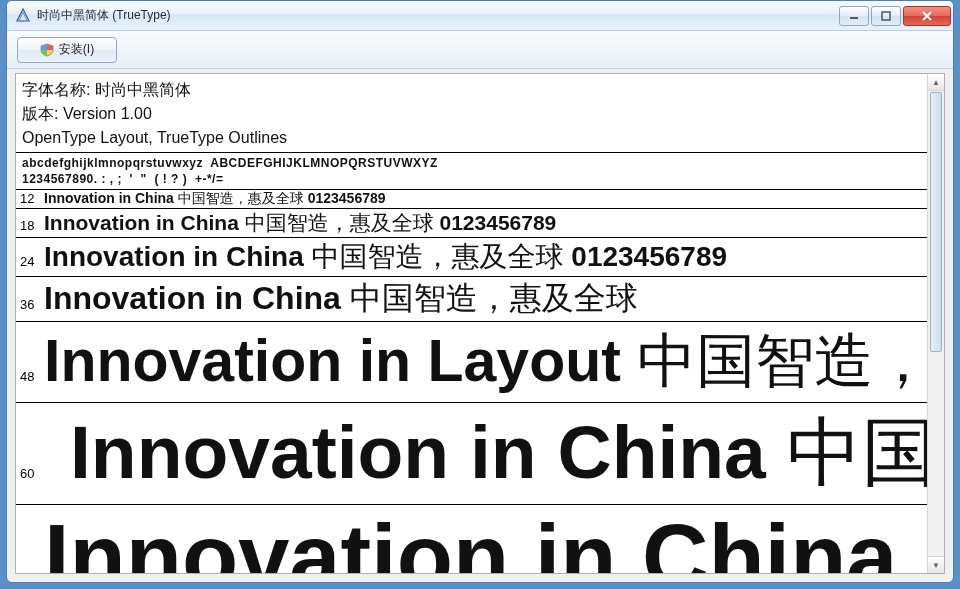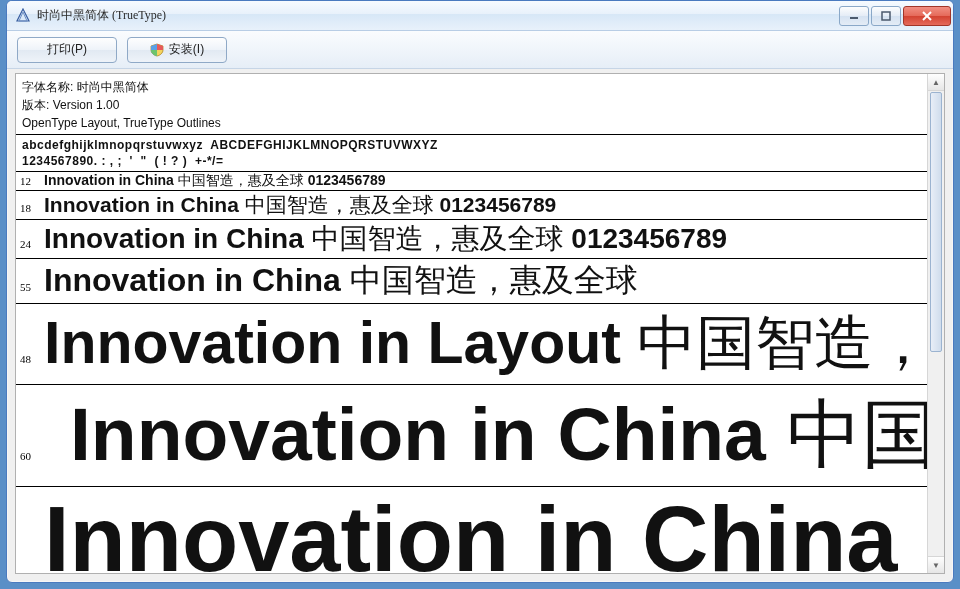--- a/index.html
+++ b/index.html
@@ -25,21 +25,20 @@
   }
   .titlebar {
     height: 30px;
     background: linear-gradient(to bottom, #f7fbff 0%, #e8f1fb 45%, #d7e7f7 46%, #e8f1fb 100%);
     border-bottom: 1px solid #b8cde5;
     display: flex;
     align-items: center;
     padding: 0 2px 0 8px;
     font-size: 12px;
     color: #2b2b2b;
-    font-family: Liberation Serif, serif;
   }
   .app-icon {
     width: 16px; height: 16px;
     margin-right: 6px;
     display: flex;
     align-items: center;
     justify-content: center;
   }
   .title-text { flex: 1; }
   .win-btns { display: flex; gap: 0; }
@@ -119,21 +118,21 @@
   .sb-arrow.bottom { position:absolute; bottom:0; left:0; right:0; border-top:1px solid #d6d6d6; border-bottom:none;}
   .sb-thumb {
     position:absolute; left:2px; right:2px;
     top: 18px; height: 260px;
     background: linear-gradient(to right,#e8eef7,#cfdcec);
     border:1px solid #9bb3d0;
     border-radius:2px;
   }
   .meta {
     padding: 4px 6px 2px 6px;
-    font-size: 12px;
+    font-size: 16px;
     line-height: 1.5;
     border-bottom: 1px solid #000;
   }
   .alpha {
     padding: 2px 6px;
     font-family: "Arial Black", "Arial", sans-serif;
     font-weight: 600;
     letter-spacing: 0.5px;
     font-size: 12px;
     line-height: 1.35;
@@ -143,22 +142,22 @@
   .sample {
     display: flex;
     align-items: baseline;
     border-bottom: 1px solid #000;
     padding: 0 0 0 4px;
     white-space: nowrap;
     overflow: hidden;
   }
   .sample .sz {
     width: 24px;
-    font-size: 11px;
-    font-family: Liberation Serif, serif;
+    font-size: 13px;
+    font-family: Liberation Sans, sans-serif;
     color: #000;
     flex-shrink: 0;
   }
   .sample .txt {
     font-family: "Arial", "Microsoft YaHei", sans-serif;
     font-weight: 550;
     letter-spacing: 0px;
   }
 </style>
 </head>
@@ -189,23 +188,20 @@
         <svg width="12" height="12">
             <line x1="2" y1="2" x2="10" y2="10" stroke="#fff" stroke-width="2"></line>
             <line x1="10" y1="2" x2="2" y2="10" stroke="#fff" stroke-width="2"></line>
           </svg>
       </div>
     </div>
   </div>
 
   <div class="toolbar">
     <div class="tbtn">
-      <span>打印(P)</span>
-    </div>
-    <div class="tbtn">
       <span class="shield">
         <svg viewBox="0 0 14 14" width="14" height="14">
           <path d="M7 1 L13 3 V7 C13 10 10 12.5 7 13 C4 12.5 1 10 1 7 V3 Z" fill="#f4d35e" stroke="#a87c12" stroke-width="0.7"></path>
           <path d="M7 1 L7 13 C4 12.5 1 10 1 7 V3 Z" fill="#5aa0e6"></path>
           <path d="M7 1 L13 3 V7 L7 7 Z" fill="#e65a5a"></path>
           <path d="M1 7 L7 7 L7 13 C4 12.5 1 10 1 7 Z" fill="#6cc46c"></path>
         </svg>
       </span>
       <span>安装(I)</span>
     </div>
@@ -232,21 +228,21 @@
           </div>
           <div class="sample">
             <div class="sz">18</div>
             <div class="txt" style="font-size: 21px;">Innovation in China 中国智造，惠及全球 0123456789</div>
           </div>
           <div class="sample">
             <div class="sz">24</div>
             <div class="txt" style="font-size: 28px;">Innovation in China 中国智造，惠及全球 0123456789</div>
           </div>
           <div class="sample">
-            <div class="sz">55</div>
+            <div class="sz">36</div>
             <div class="txt" style="font-size: 32px;">Innovation in China 中国智造，惠及全球</div>
           </div>
           <div class="sample">
             <div class="sz">48</div>
             <div class="txt" style="font-size: 59px;">Innovation in Layout 中国智造，</div>
           </div>
           <div class="sample">
             <div class="sz">60</div>
             <div class="txt" style="font-size: 75px; margin-left: 26px;">Innovation in China 中国</div>
           </div>

